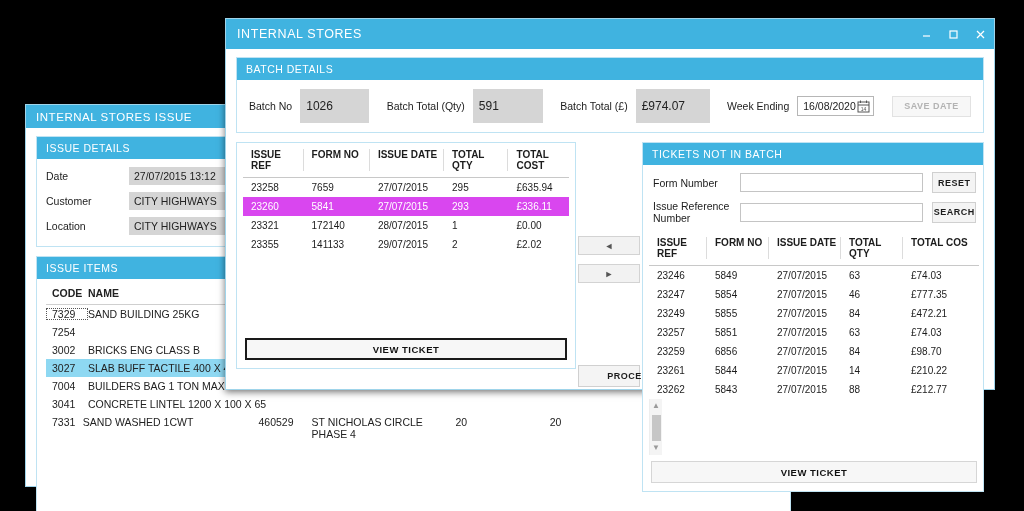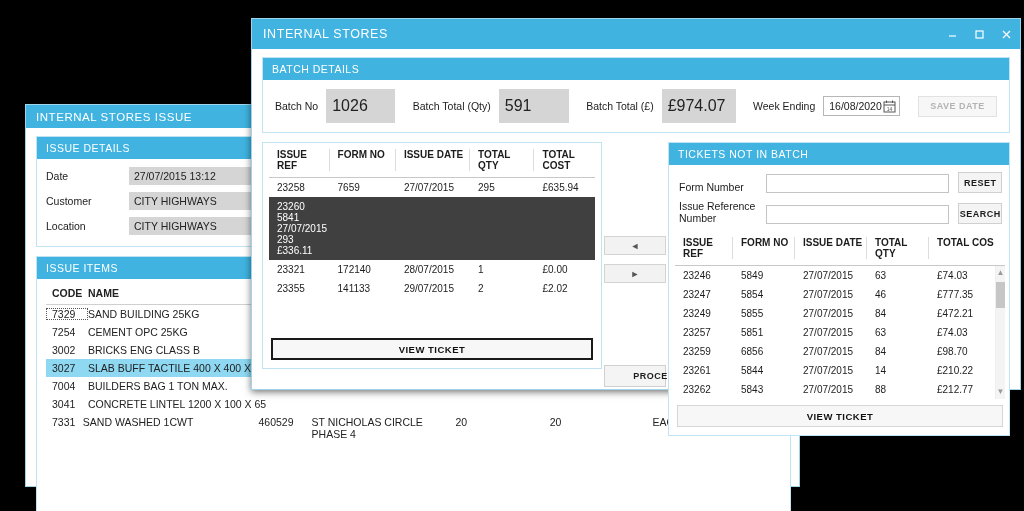--- a/index.html
+++ b/index.html
@@ -56,42 +56,42 @@
   .c-sub   { width: 62px; }
   .c-desc  { width: 168px; }
   .c-q1    { width: 110px; }
   .c-q2    { width: 120px; }
   .c-unit  { width: 48px; }
   .c-p1    { width: 42px; }
   .c-p2    { width: 60px; }
 
   
   .modal {
-    position: absolute; left: 251px; top: 18px;
+    position: absolute; left: 225px; top: 18px;
     width: 770px; height: 372px;
     background: #ffffff; border: 1px solid #9fd4ea;
     box-shadow: 0 2px 7px rgba(0,0,0,0.55);
   }
   .modal-titlebar {
     height: 30px; background: #40b3e0; color: #fff;
     display: flex; align-items: center; padding-left: 11px;
     font-size: 12.5px; letter-spacing: .6px;
   }
   .win-controls { margin-left: auto; display: flex; height: 100%; }
   .win-btn {
     width: 27px; height: 100%; display: flex;
     align-items: center; justify-content: center; color: #fff;
   }
   .win-btn svg { display: block; }
   .modal-body { padding: 8px 10px 10px 10px; }
 
   .batch-body { display: flex; align-items: center; padding: 9px 12px; text-align: right; }
   .b-label { font-size: 10.5px; color: #1c1c1c; margin-right: 8px; white-space: nowrap; }
   .b-value {
-    background: #d5d5d5; height: 34px; font-size: 16px;
+    background: #d5d5d5; height: 34px; font-size: 12px;
     color: #222; display: flex; align-items: center; padding: 0 6px;
   }
   .b-w1 { width: 84px; } .b-w2 { width: 85px; } .b-w3 { width: 90px; }
   .sp { width: 22px; }
   .date-box {
     width: 95px; height: 20px; border: 1px solid #b6b6b6; background: #fff;
     display: flex; align-items: center; font-size: 10.5px; color: #222;
     padding-left: 5px; position: relative;
   }
   .cal-ico { margin-left: auto; margin-right: 3px; display: flex; }
@@ -111,31 +111,31 @@
   .col-right { width: 342px; }
 
   .tbl-head {
     display: flex; font-size: 10px; font-weight: bold; color: #1c1c1c;
     border-bottom: 1px solid #c8c8c8; padding: 6px 0 6px 0;
   }
   .tbl-head > div { border-right: 1px solid #dcdcdc; padding-left: 8px; }
   .tbl-head > div:last-child { border-right: none; }
   .tbl-row { display: flex; font-size: 10px; color: #1c1c1c; padding: 4px 0; }
   .tbl-row > div { padding-left: 8px; }
-  .tbl-row.sel { background: #404040; color: #fff; flex-direction: column; }
+  .tbl-row.sel { background: #d946ef; color: #fff; }
   .l-ref { width: 62px; } .l-form { width: 68px; } .l-date { width: 76px; }
   .l-qty { width: 66px; } .l-cost { width: 62px; }
   .r-ref { width: 58px; } .r-form { width: 62px; } .r-date { width: 72px; }
   .r-qty { width: 62px; } .r-cost { width: 66px; }
   .transfer-btn {
     width: 62px; height: 19px; border: 1px solid #d3d3d3; background: #f2f2f2;
     display: flex; align-items: center; justify-content: center;
     font-size: 9px; color: #555; margin-bottom: 9px;
   }
-  .search-row { display: flex; align-items: flex-end; margin-bottom: 7px; }
+  .search-row { display: flex; align-items: center; margin-bottom: 7px; }
   .s-label { width: 118px; font-size: 10.5px; color: #1c1c1c; }
   .s-input {
     flex: 1; height: 19px; border: 1px solid #c4c4c4; background: #fff;
   }
   .s-btn { width: 58px; margin-left: 9px; }
   .viewticket {
     height: 22px; width: 100%; display: flex; align-items: center;
     justify-content: center; font-size: 9.5px; font-weight: bold;
     letter-spacing: .5px; color: #111;
   }
@@ -189,21 +189,20 @@
             <div class="c-name">NAME</div>
             <div class="c-sub">SUB</div>
           </div>
 
           <div class="items-row focus">
             <div class="c-code">7329</div>
             <div class="c-name">SAND BUILDING 25KG</div>
           </div>
           <div class="items-row">
             <div class="c-code">7254</div>
-            <div class="c-name">CEMENT OPC 25KG</div>
           </div>
           <div class="items-row">
             <div class="c-code">3002</div>
             <div class="c-name">BRICKS ENG CLASS B</div>
           </div>
           <div class="items-row sel">
             <div class="c-code">3027</div>
             <div class="c-name">SLAB BUFF TACTILE 400 X 400 X 65</div>
           </div>
           <div class="items-row">
@@ -359,21 +358,21 @@
             </div>
 
             <div style="padding:0 4px 0 6px;">
               <div class="tbl-head">
                 <div class="r-ref">ISSUE REF</div>
                 <div class="r-form">FORM NO</div>
                 <div class="r-date">ISSUE DATE</div>
                 <div class="r-qty">TOTAL QTY</div>
                 <div class="r-cost">TOTAL COS</div>
               </div>
-              <div style="display:flex;">
+              <div style="display:flex;flex-direction:column;">
                 <div style="flex:1;">
                   <div class="tbl-row">
                     <div class="r-ref">23246</div>
                     <div class="r-form">5849</div>
                     <div class="r-date">27/07/2015</div>
                     <div class="r-qty">63</div>
                     <div class="r-cost">£74.03</div>
                   </div>
                   <div class="tbl-row">
                     <div class="r-ref">23247</div>

